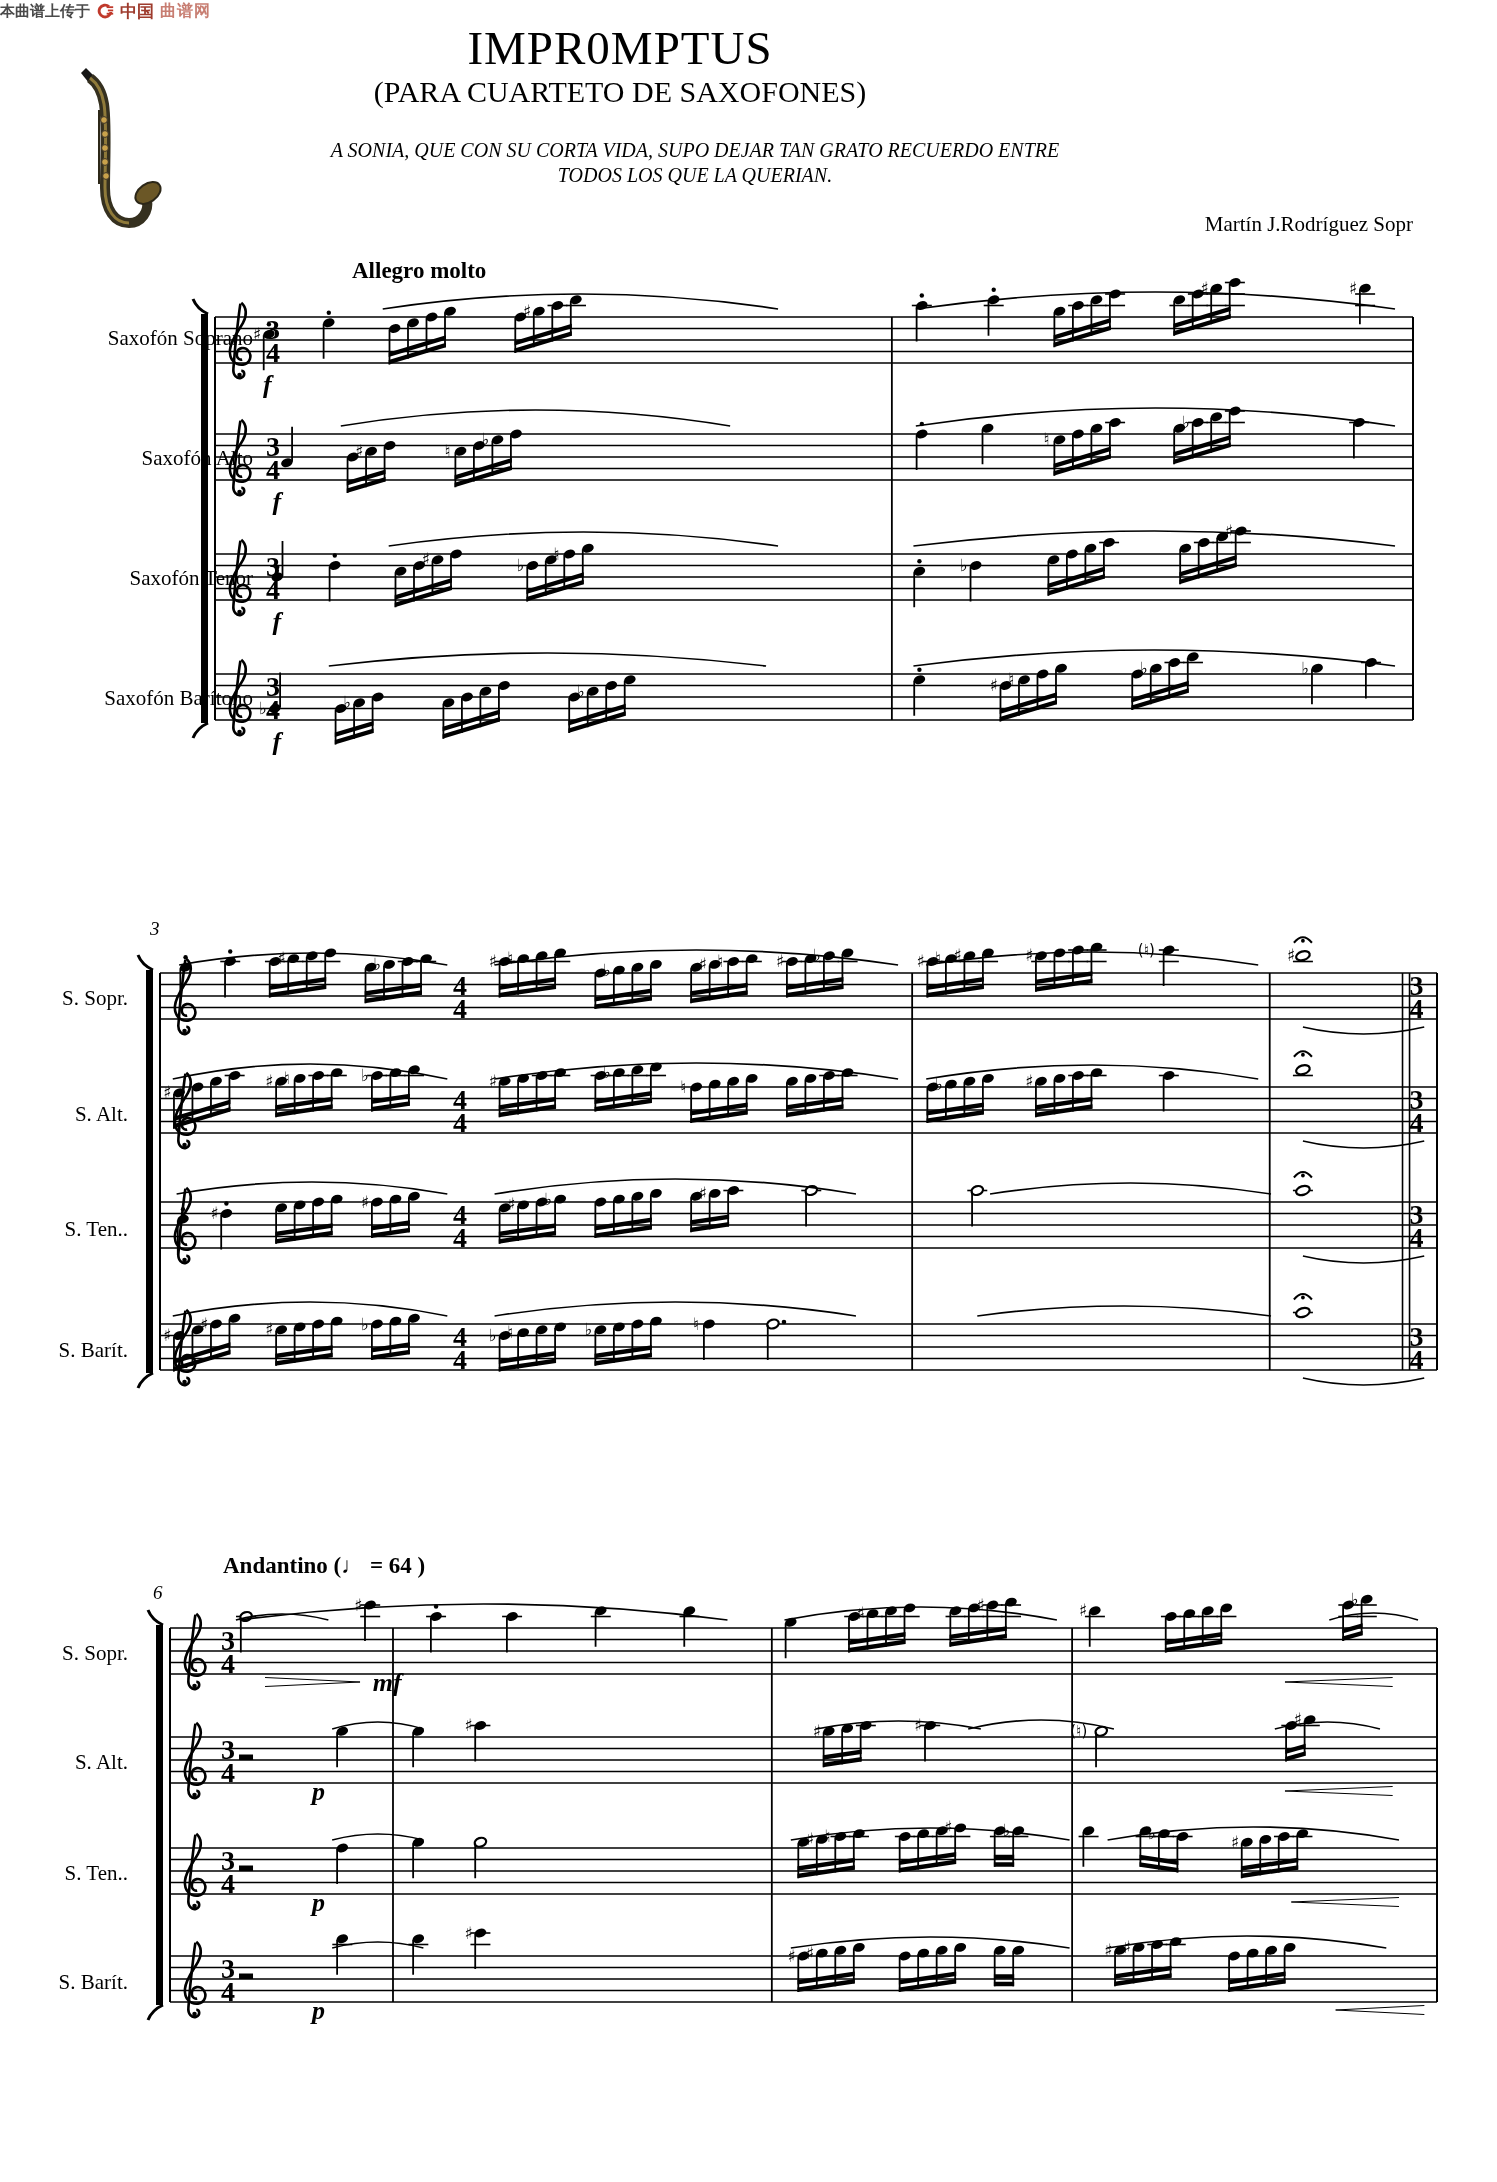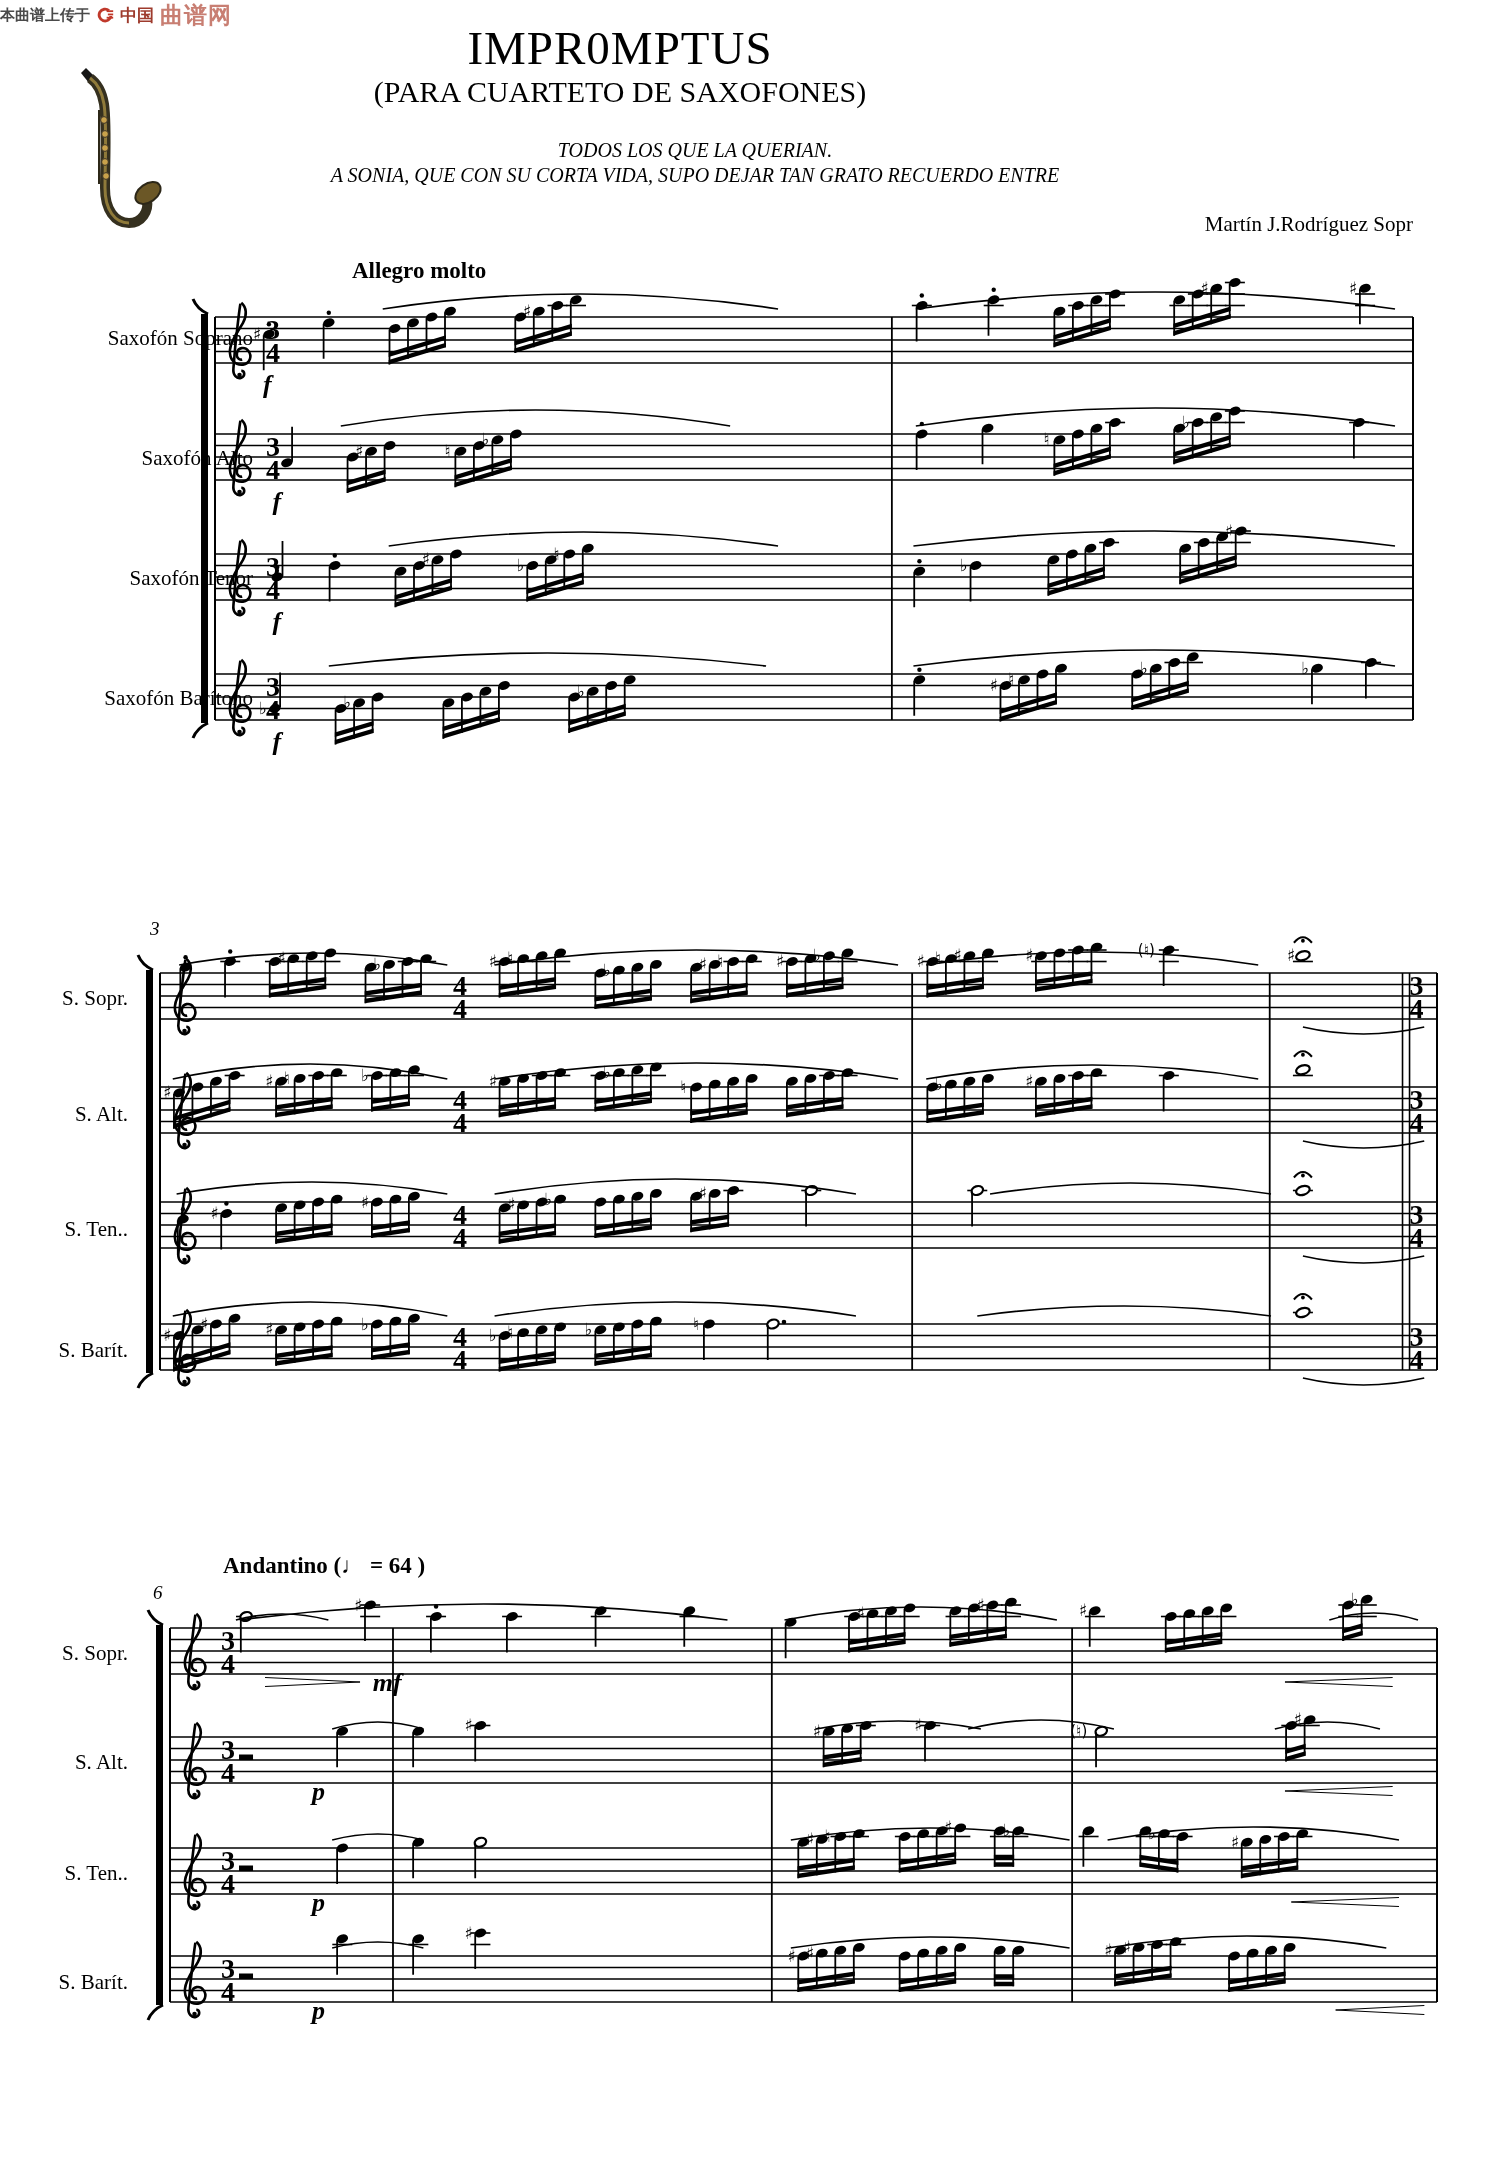--- a/index.html
+++ b/index.html
@@ -20,21 +20,21 @@
   .label-col{text-align:right;font-size:21px;}
   .lbl{position:absolute;right:0;white-space:nowrap;}
   #labels-s1{left:0;top:0;width:253px;height:800px;}
   #labels-s2,#labels-s3{left:0;top:0;width:128px;height:2100px;}
   #score-svg{left:0;top:0;}
   #sax{left:52px;top:62px;}
   #watermark{right:8px;bottom:8px;display:flex;align-items:center;gap:6px;
              font-family:Liberation Mono, monospace;}
   #wm-prefix{color:#4a4a4a;font-size:15px;font-weight:bold;}
   #wm-primary{color:#9e3b2d;font-size:17px;font-weight:bold;}
-  #wm-secondary{color:#c87e72;font-size:23px;font-weight:bold;letter-spacing:1px;}
+  #wm-secondary{color:#c87e72;font-size:16px;font-weight:bold;letter-spacing:1px;}
 </style>
 </head>
 <body>
 
 <div id="page">
 
   <svg id="sax" class="abs" width="112" height="180" viewBox="0 0 112 180">
     <path d="M34,6 L43,15 L37,21 L29,11 Z" fill="#161616"></path>
     <path d="M38,16 C45,21 50,30 52,42 C55,62 53,100 53,126 C53,148 63,161 77,161 C90,161 97,149 95,138" fill="none" stroke="#35301f" stroke-width="10"></path>
     <path d="M38,16 C45,21 50,30 52,42 C55,62 53,100 53,126 C53,148 63,161 77,161" fill="none" stroke="#8f7a3a" stroke-width="3"></path>
@@ -47,22 +47,22 @@
         <circle cx="53" cy="100" r="3.4"></circle>
       <circle cx="54" cy="114" r="3.4"></circle>
     </g>
   </svg>
 
   <div id="title-block" class="abs">
     <div id="page-title">IMPR0MPTUS</div>
     <div id="page-subtitle">(PARA CUARTETO DE SAXOFONES)</div>
   </div>
   <div id="dedication" class="abs">
+    <div>A SONIA, QUE CON SU CORTA VIDA, SUPO DEJAR TAN GRATO RECUERDO ENTRE</div>
     <div>TODOS LOS QUE LA QUERIAN.</div>
-    <div>A SONIA, QUE CON SU CORTA VIDA, SUPO DEJAR TAN GRATO RECUERDO ENTRE</div>
   </div>
   <div id="composer" class="abs">Martín J.Rodríguez Sopr</div>
 
   <div id="tempo-allegro" class="abs tempo">Allegro molto</div>
   <div id="tempo-andantino" class="abs tempo">Andantino (♩ = 64 )</div>
   <div id="measure-3" class="abs measure-num">3</div>
   <div id="measure-6" class="abs measure-num">6</div>
 
   <div id="labels-s1" class="abs label-col">
     <div class="lbl" style="top:326px">Saxofón Soprano</div>

